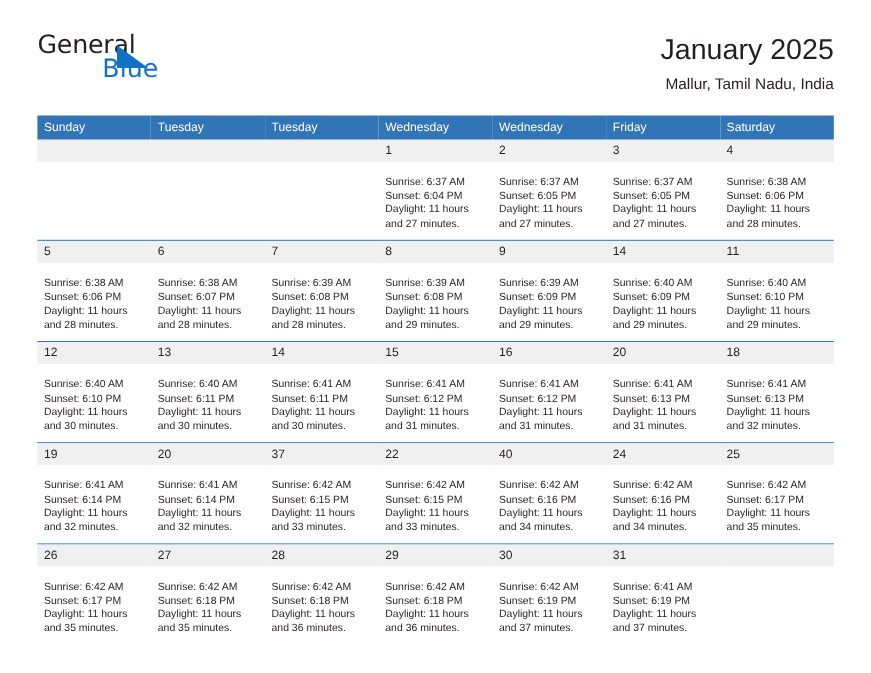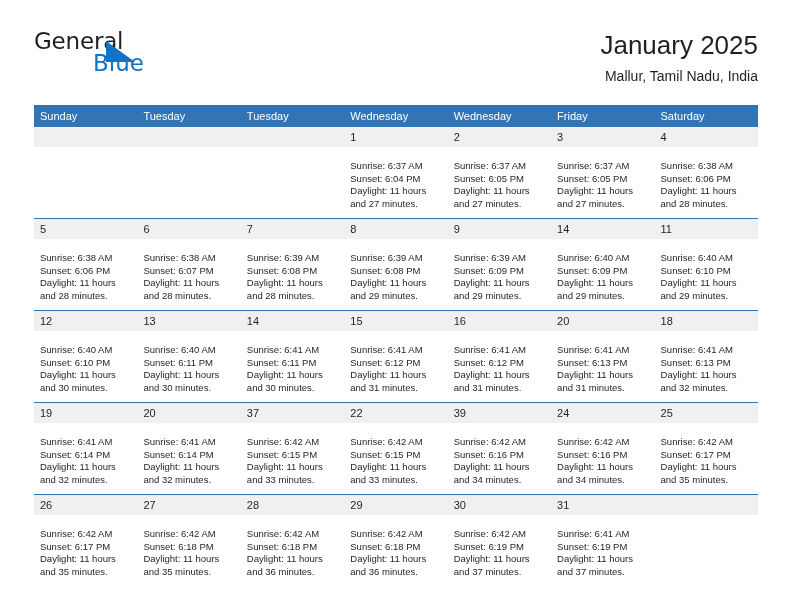--- a/index.html
+++ b/index.html
@@ -337,21 +337,21 @@
           </td>
         </tr>
         <tr class="week-sep">
           <td colspan="7"></td>
         </tr>
         <tr class="daynum-row">
           <td>19</td>
           <td>20</td>
           <td>37</td>
           <td>22</td>
-          <td>39</td>
+          <td>40</td>
           <td>24</td>
           <td>25</td>
         </tr>
         <tr class="info-row">
           <td>
             <div class="sun-line">Sunrise: 6:41 AM</div>
             <div class="sun-line">Sunset: 6:14 PM</div>
             <div class="sun-line">Daylight: 11 hours</div>
             <div class="sun-line">and 32 minutes.</div>
           </td>

